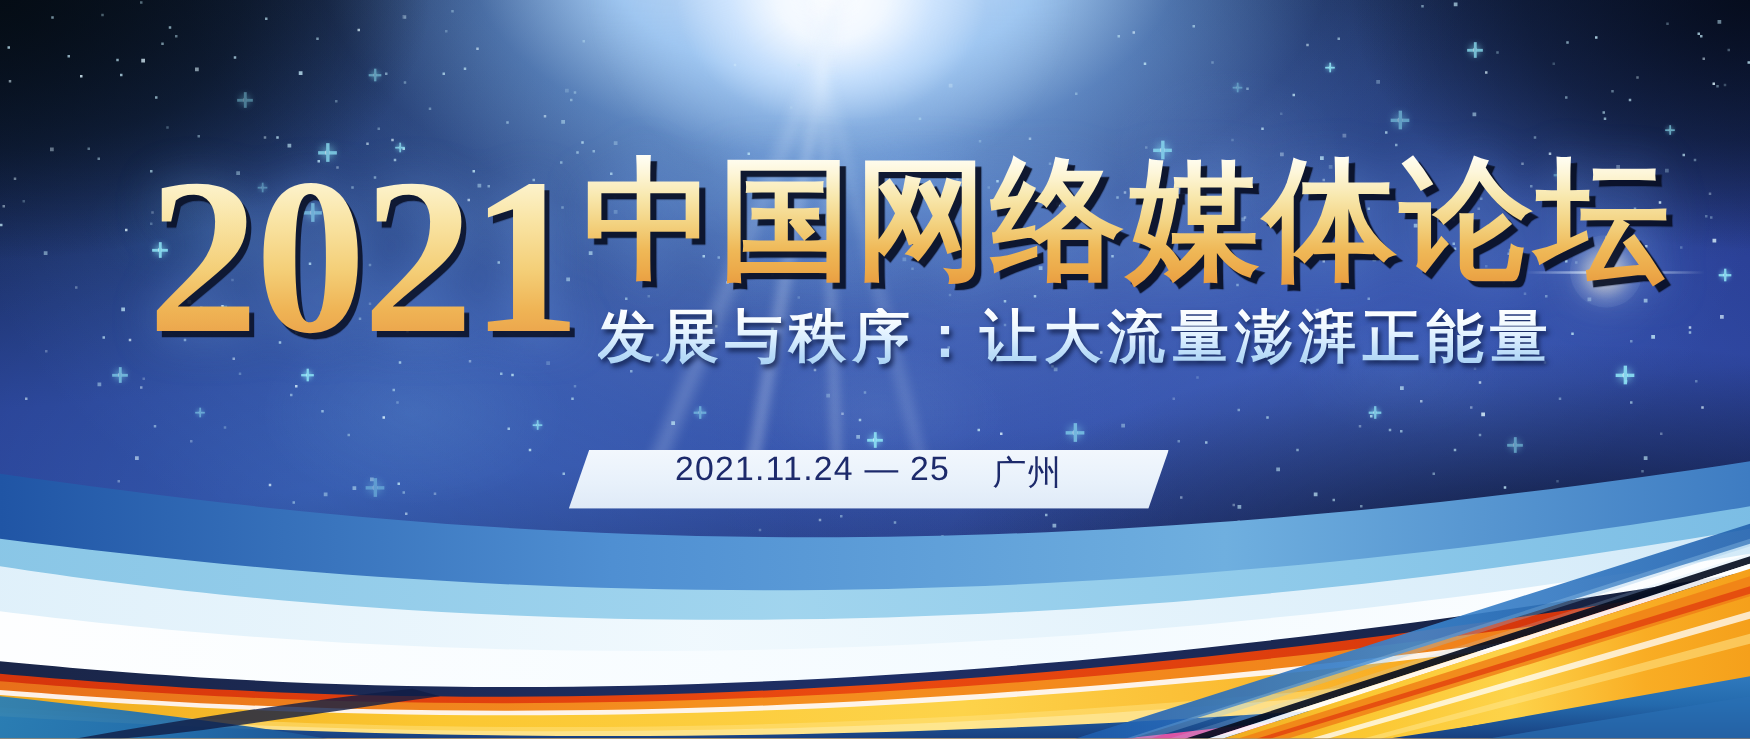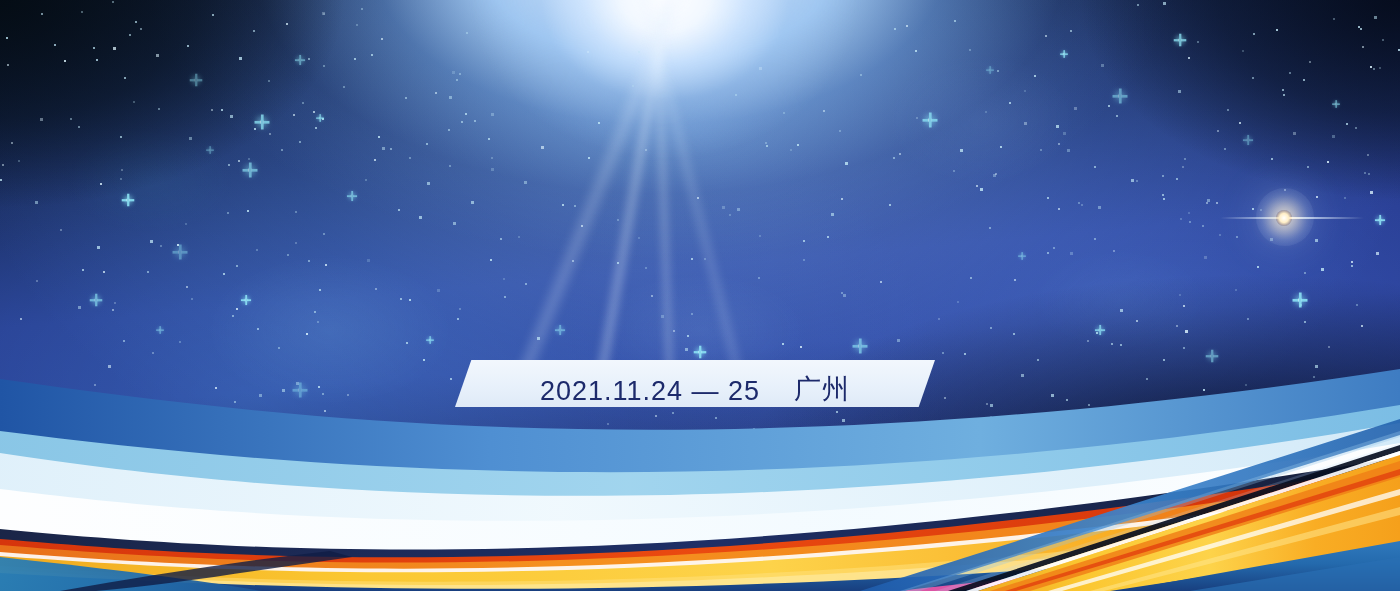--- a/index.html
+++ b/index.html
@@ -131,21 +131,21 @@
   
   .date-plate{
     position:absolute; left:455px; top:360px;
     width:480px; height:47px;
     background:linear-gradient(180deg,#f2f7fd 0%,#e8f1fb 55%,#dfeaf7 100%);
     clip-path:polygon(3.4% 0%, 100% 0%, 96.6% 100%, 0% 100%);
     box-shadow:0 2px 10px rgba(4,12,34,0.35);
   }
   .date-text{
     position:absolute; left:0; top:0; width:100%; height:100%;
-    display:flex; align-items:flex-end; justify-content:center;
+    display:flex; align-items:flex-start; justify-content:center;
     color:#1d2a6b;
     font-family:"Liberation Sans", "DejaVu Sans", sans-serif;
     font-size:27px; letter-spacing:1px; white-space:nowrap;
   }
   .date-text .gap{display:inline-block; width:34px;}
 
   
   .waves{position:absolute; left:0; bottom:0; width:1400px; height:230px; overflow:hidden;}
   .waves svg{display:block; width:1400px; height:230px;}
 
@@ -657,20 +657,25 @@
         <i></i>
       </div>
     </div>
 
   <div class="flare">
     <div class="halo"></div>
     <div class="streak"></div>
     <div class="core"></div>
   </div>
 
+  <div class="title-row">
+    <div class="year">2021</div>
+    <div class="main-title">中国网络媒体论坛</div>
+    <div class="sub-title">发展与秩序：让大流量澎湃正能量</div>
+  </div>
 
   <div class="date-plate">
     <div class="date-text">
       <span>2021.11.24 — 25</span>
       <span class="gap"></span>
       <span>广州</span>
     </div>
   </div>
 
   <div class="waves">

